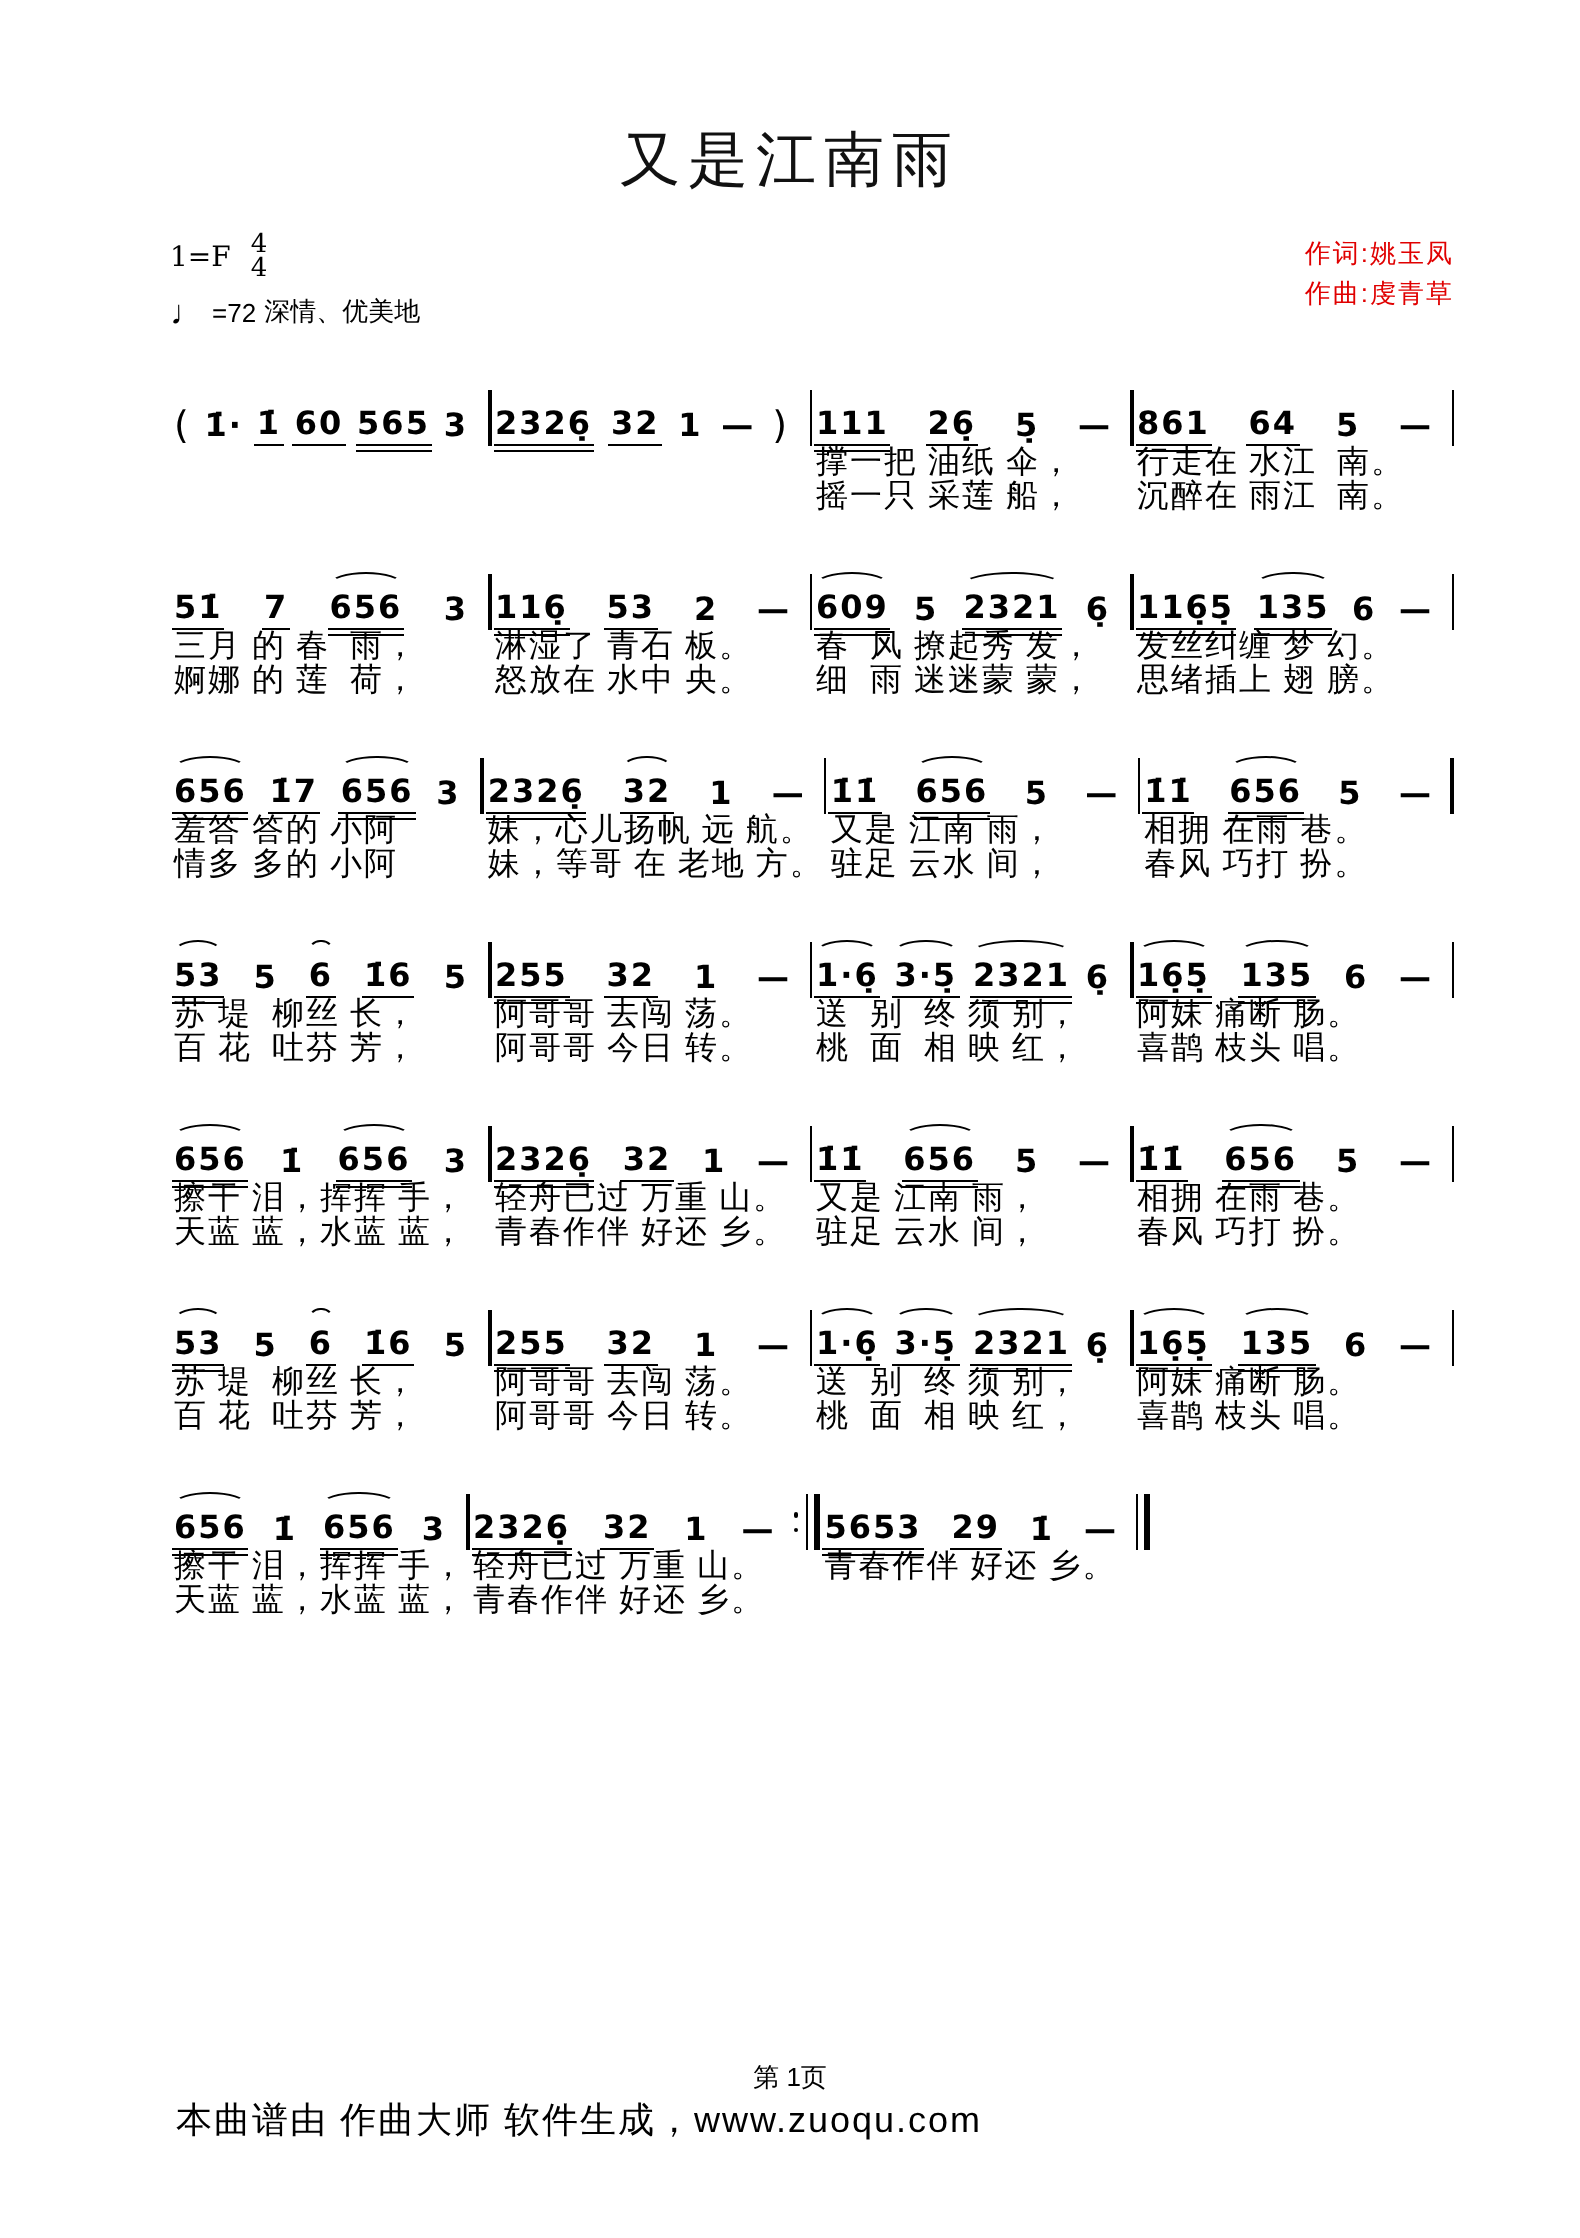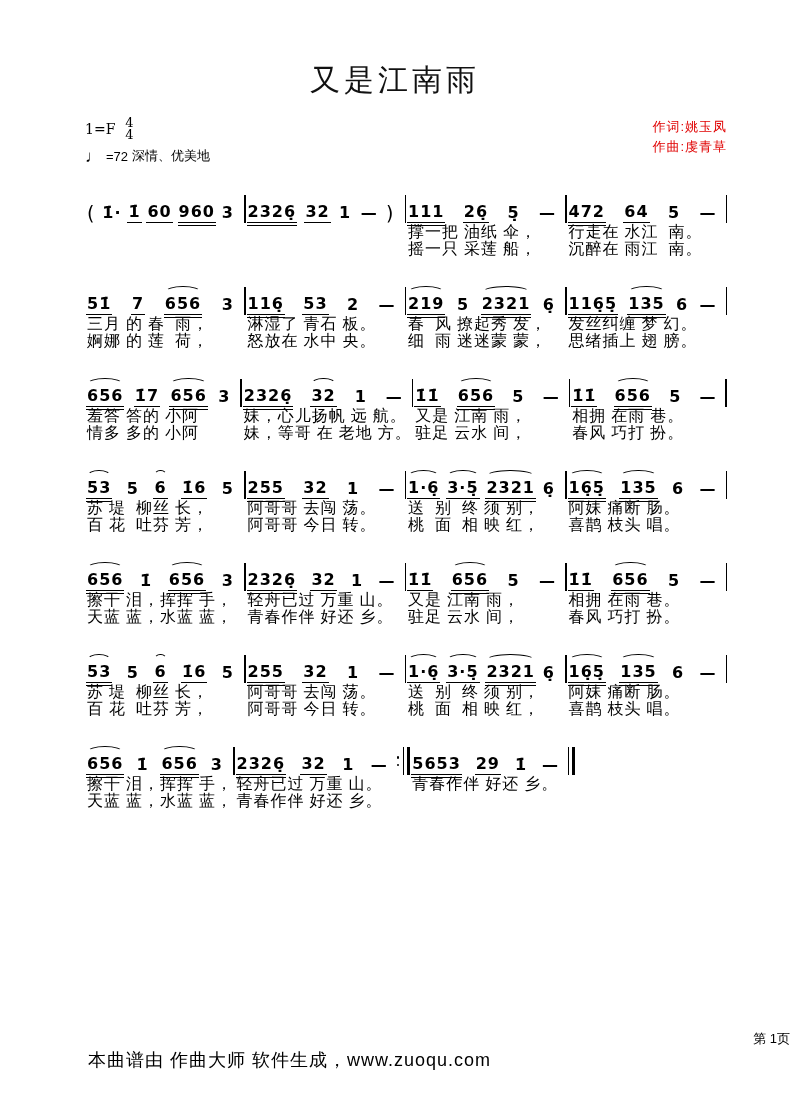--- a/index.html
+++ b/index.html
@@ -44,21 +44,21 @@
   .bar-thin { width:1.5px; background:#000; height:28px; }
   .bar-thick { width:3.5px; background:#000; height:28px; }
   .rpt-dots { display:flex; flex-direction:column; gap:5px; margin-right:1px; }
   .rpt-dots i { width:2.5px; height:2.5px; background:#000; border-radius:50%; }
 
   .lyr { padding:0 0 0 2px; font-size:16px; line-height:17px; white-space:pre;
          letter-spacing:1px; font-family:"Liberation Serif","DejaVu Serif",serif; }
   .lyr:first-of-type { margin-top:7px; }
   .spacer { flex:1; }
 
-  .page-num { position:absolute; left:0; right:0; top:1030px; text-align:right; font-size:13px; }
+  .page-num { position:absolute; left:0; right:0; top:1030px; text-align:center; font-size:13px; }
   .generator { position:absolute; left:88px; top:1048px; font-size:18px; letter-spacing:1px; }
 </style>
 </head>
 <body>
 
 <div class="title">又是江南雨</div>
 
 <div class="meta-row">
   <div class="key-block">
     <div class="keyline">
@@ -82,21 +82,21 @@
 
 <div class="score">
     <div class="system">
       <div class="measure">
         <div class="m-inner">
           <div class="notes-row">
             <span class="tok paren">(</span>
             <span class="tok">1̇·</span>
             <span class="tok u1">1̇</span>
             <span class="tok u1">60</span>
-            <span class="tok u2">960</span>
+            <span class="tok u2">565</span>
             <span class="tok">3</span>
           </div>
           <div class="lyr"></div>
           <div class="lyr"></div>
         </div>
         <div class="barline"></div>
       </div>
       <div class="measure">
         <div class="m-inner">
           <div class="notes-row">
@@ -120,21 +120,21 @@
             <span class="tok dash">—</span>
           </div>
           <div class="lyr">撑一把 油纸 伞，</div>
           <div class="lyr">摇一只 采莲 船，</div>
         </div>
         <div class="barline"></div>
       </div>
       <div class="measure">
         <div class="m-inner">
           <div class="notes-row">
-            <span class="tok u2">472</span>
+            <span class="tok u2">861</span>
             <span class="tok u1">64</span>
             <span class="tok">5</span>
             <span class="tok dash">—</span>
           </div>
           <div class="lyr">行走在 水江  南。</div>
           <div class="lyr">沉醉在 雨江  南。</div>
         </div>
         <div class="barline"></div>
       </div>
     </div>
@@ -161,21 +161,21 @@
             <span class="tok dash">—</span>
           </div>
           <div class="lyr">淋湿了 青石 板。</div>
           <div class="lyr">怒放在 水中 央。</div>
         </div>
         <div class="barline"></div>
       </div>
       <div class="measure">
         <div class="m-inner">
           <div class="notes-row">
-            <span class="tok u2 tie">219</span>
+            <span class="tok u2 tie">609</span>
             <span class="tok">5</span>
             <span class="tok u2 tie">2321</span>
             <span class="tok">6̣</span>
           </div>
           <div class="lyr">春  风 撩起秀 发，</div>
           <div class="lyr">细  雨 迷迷蒙 蒙，</div>
         </div>
         <div class="barline"></div>
       </div>
       <div class="measure">

